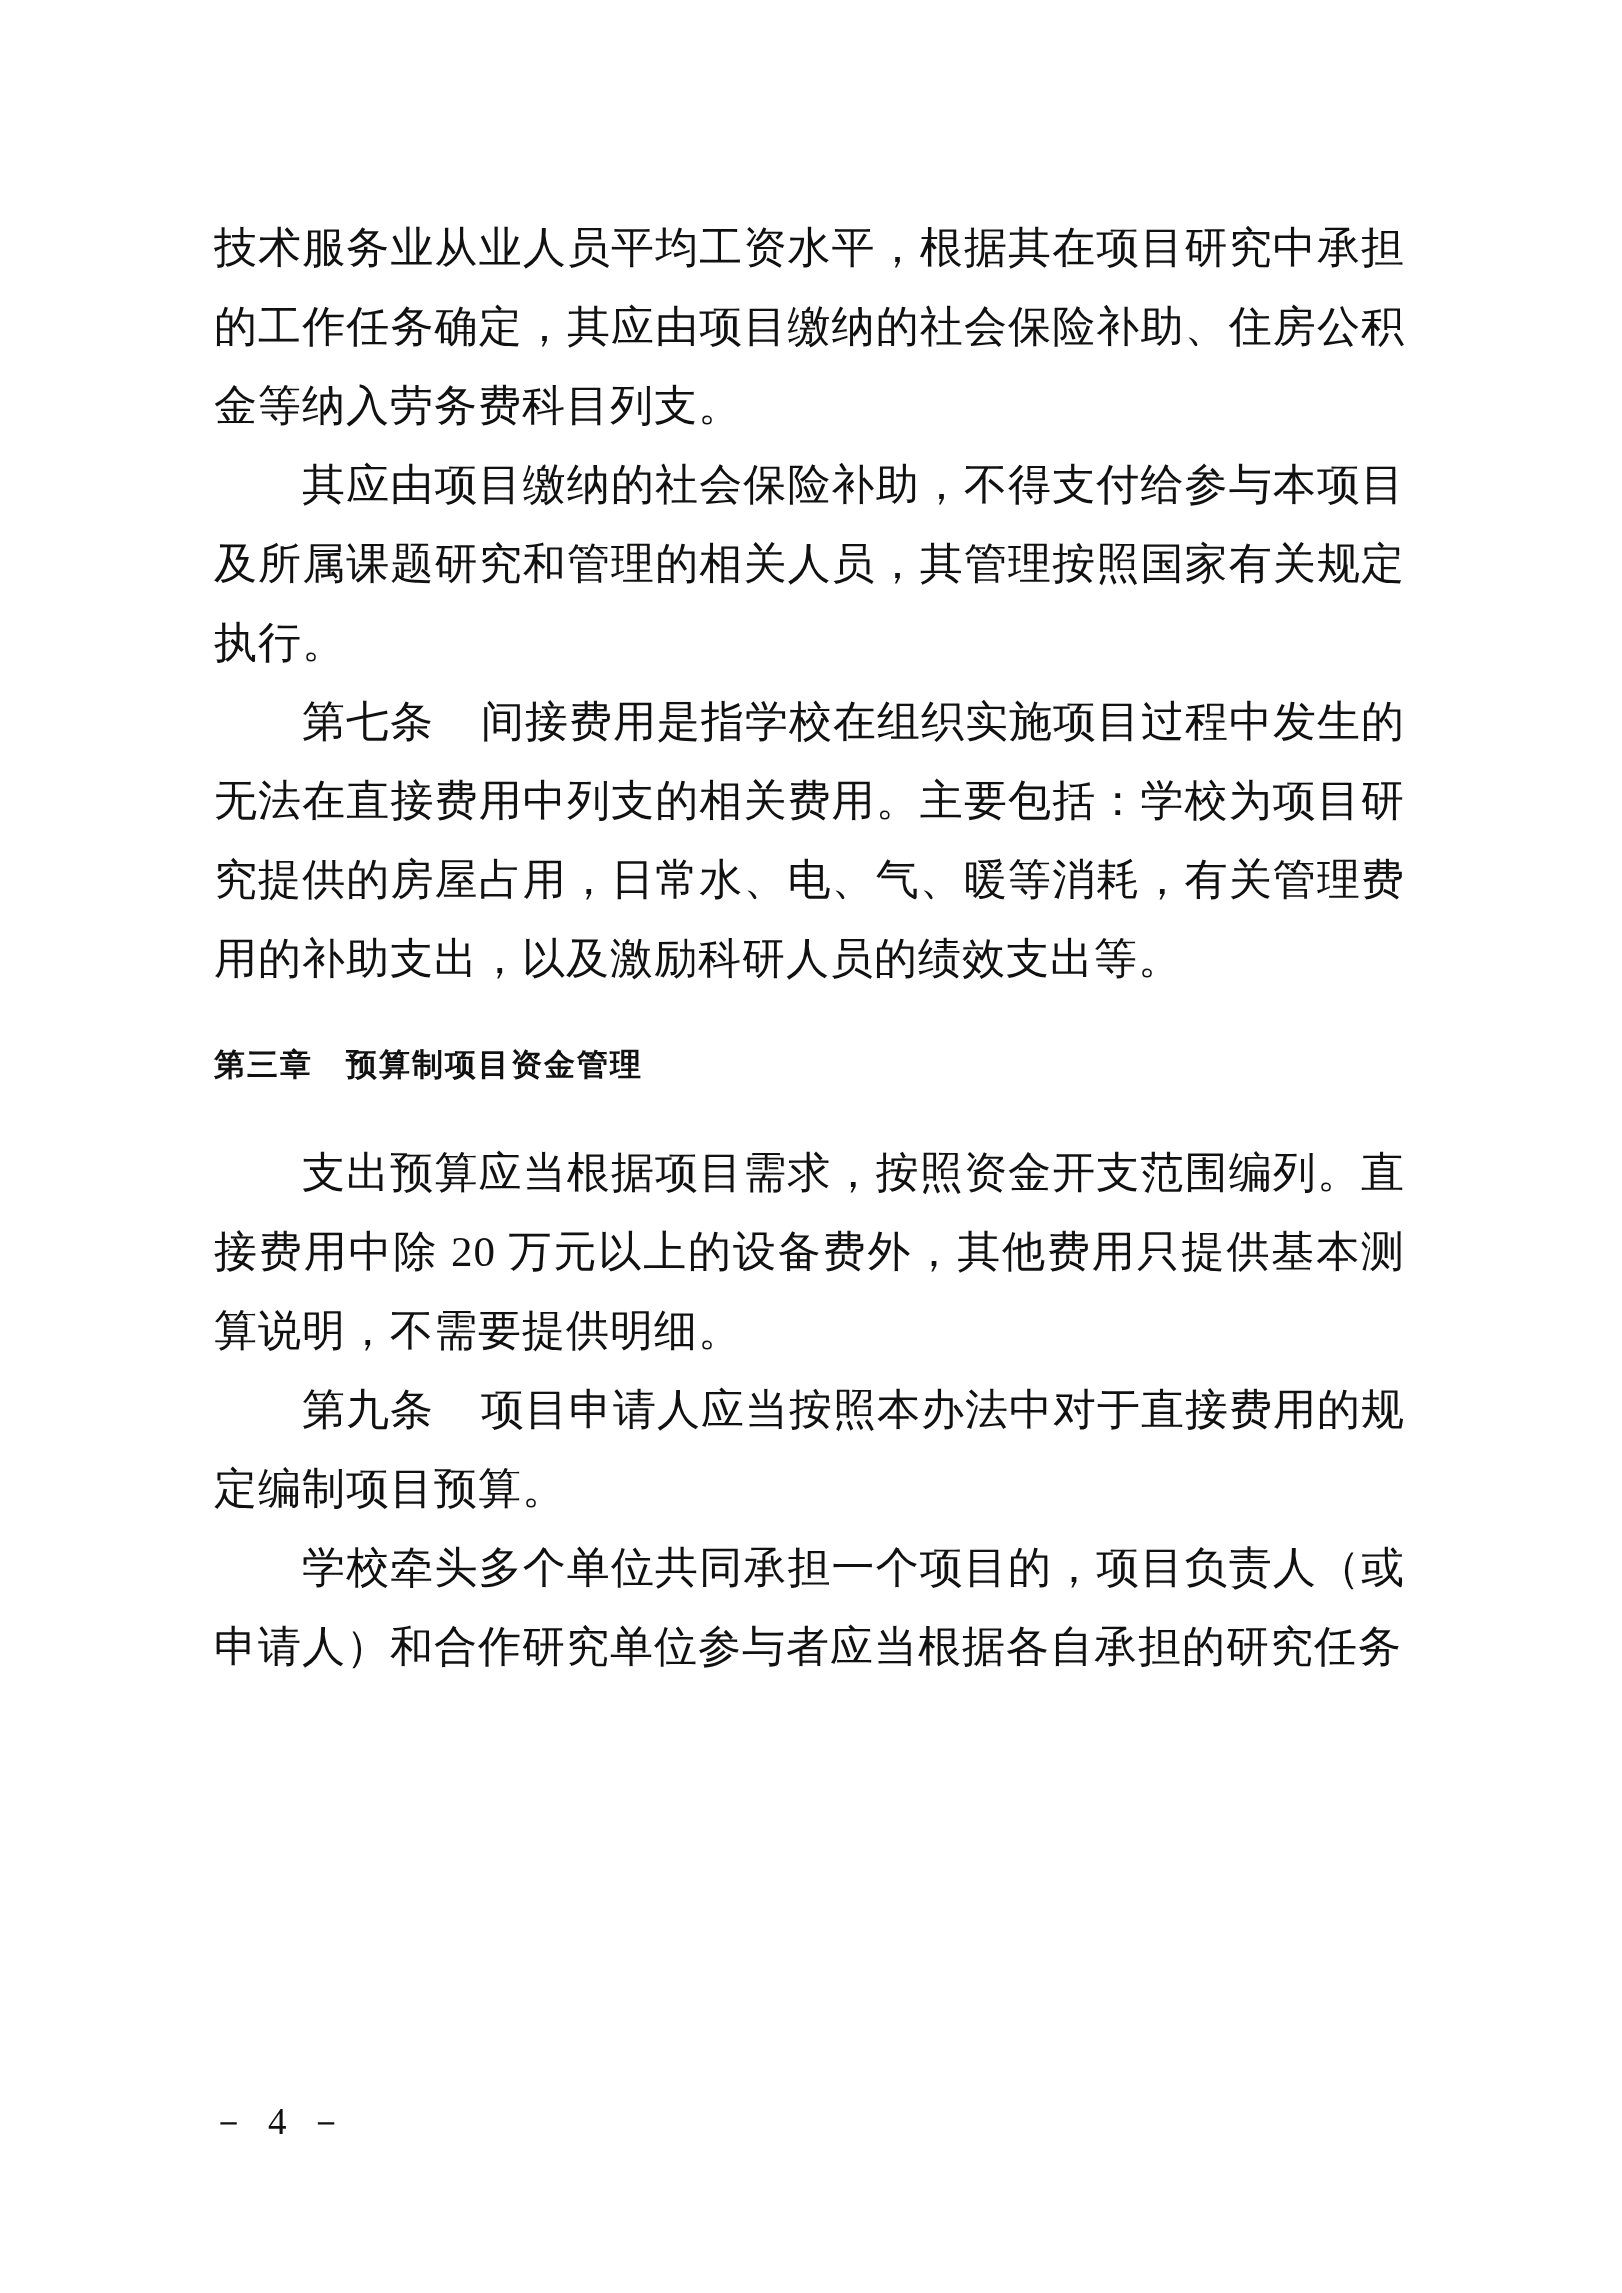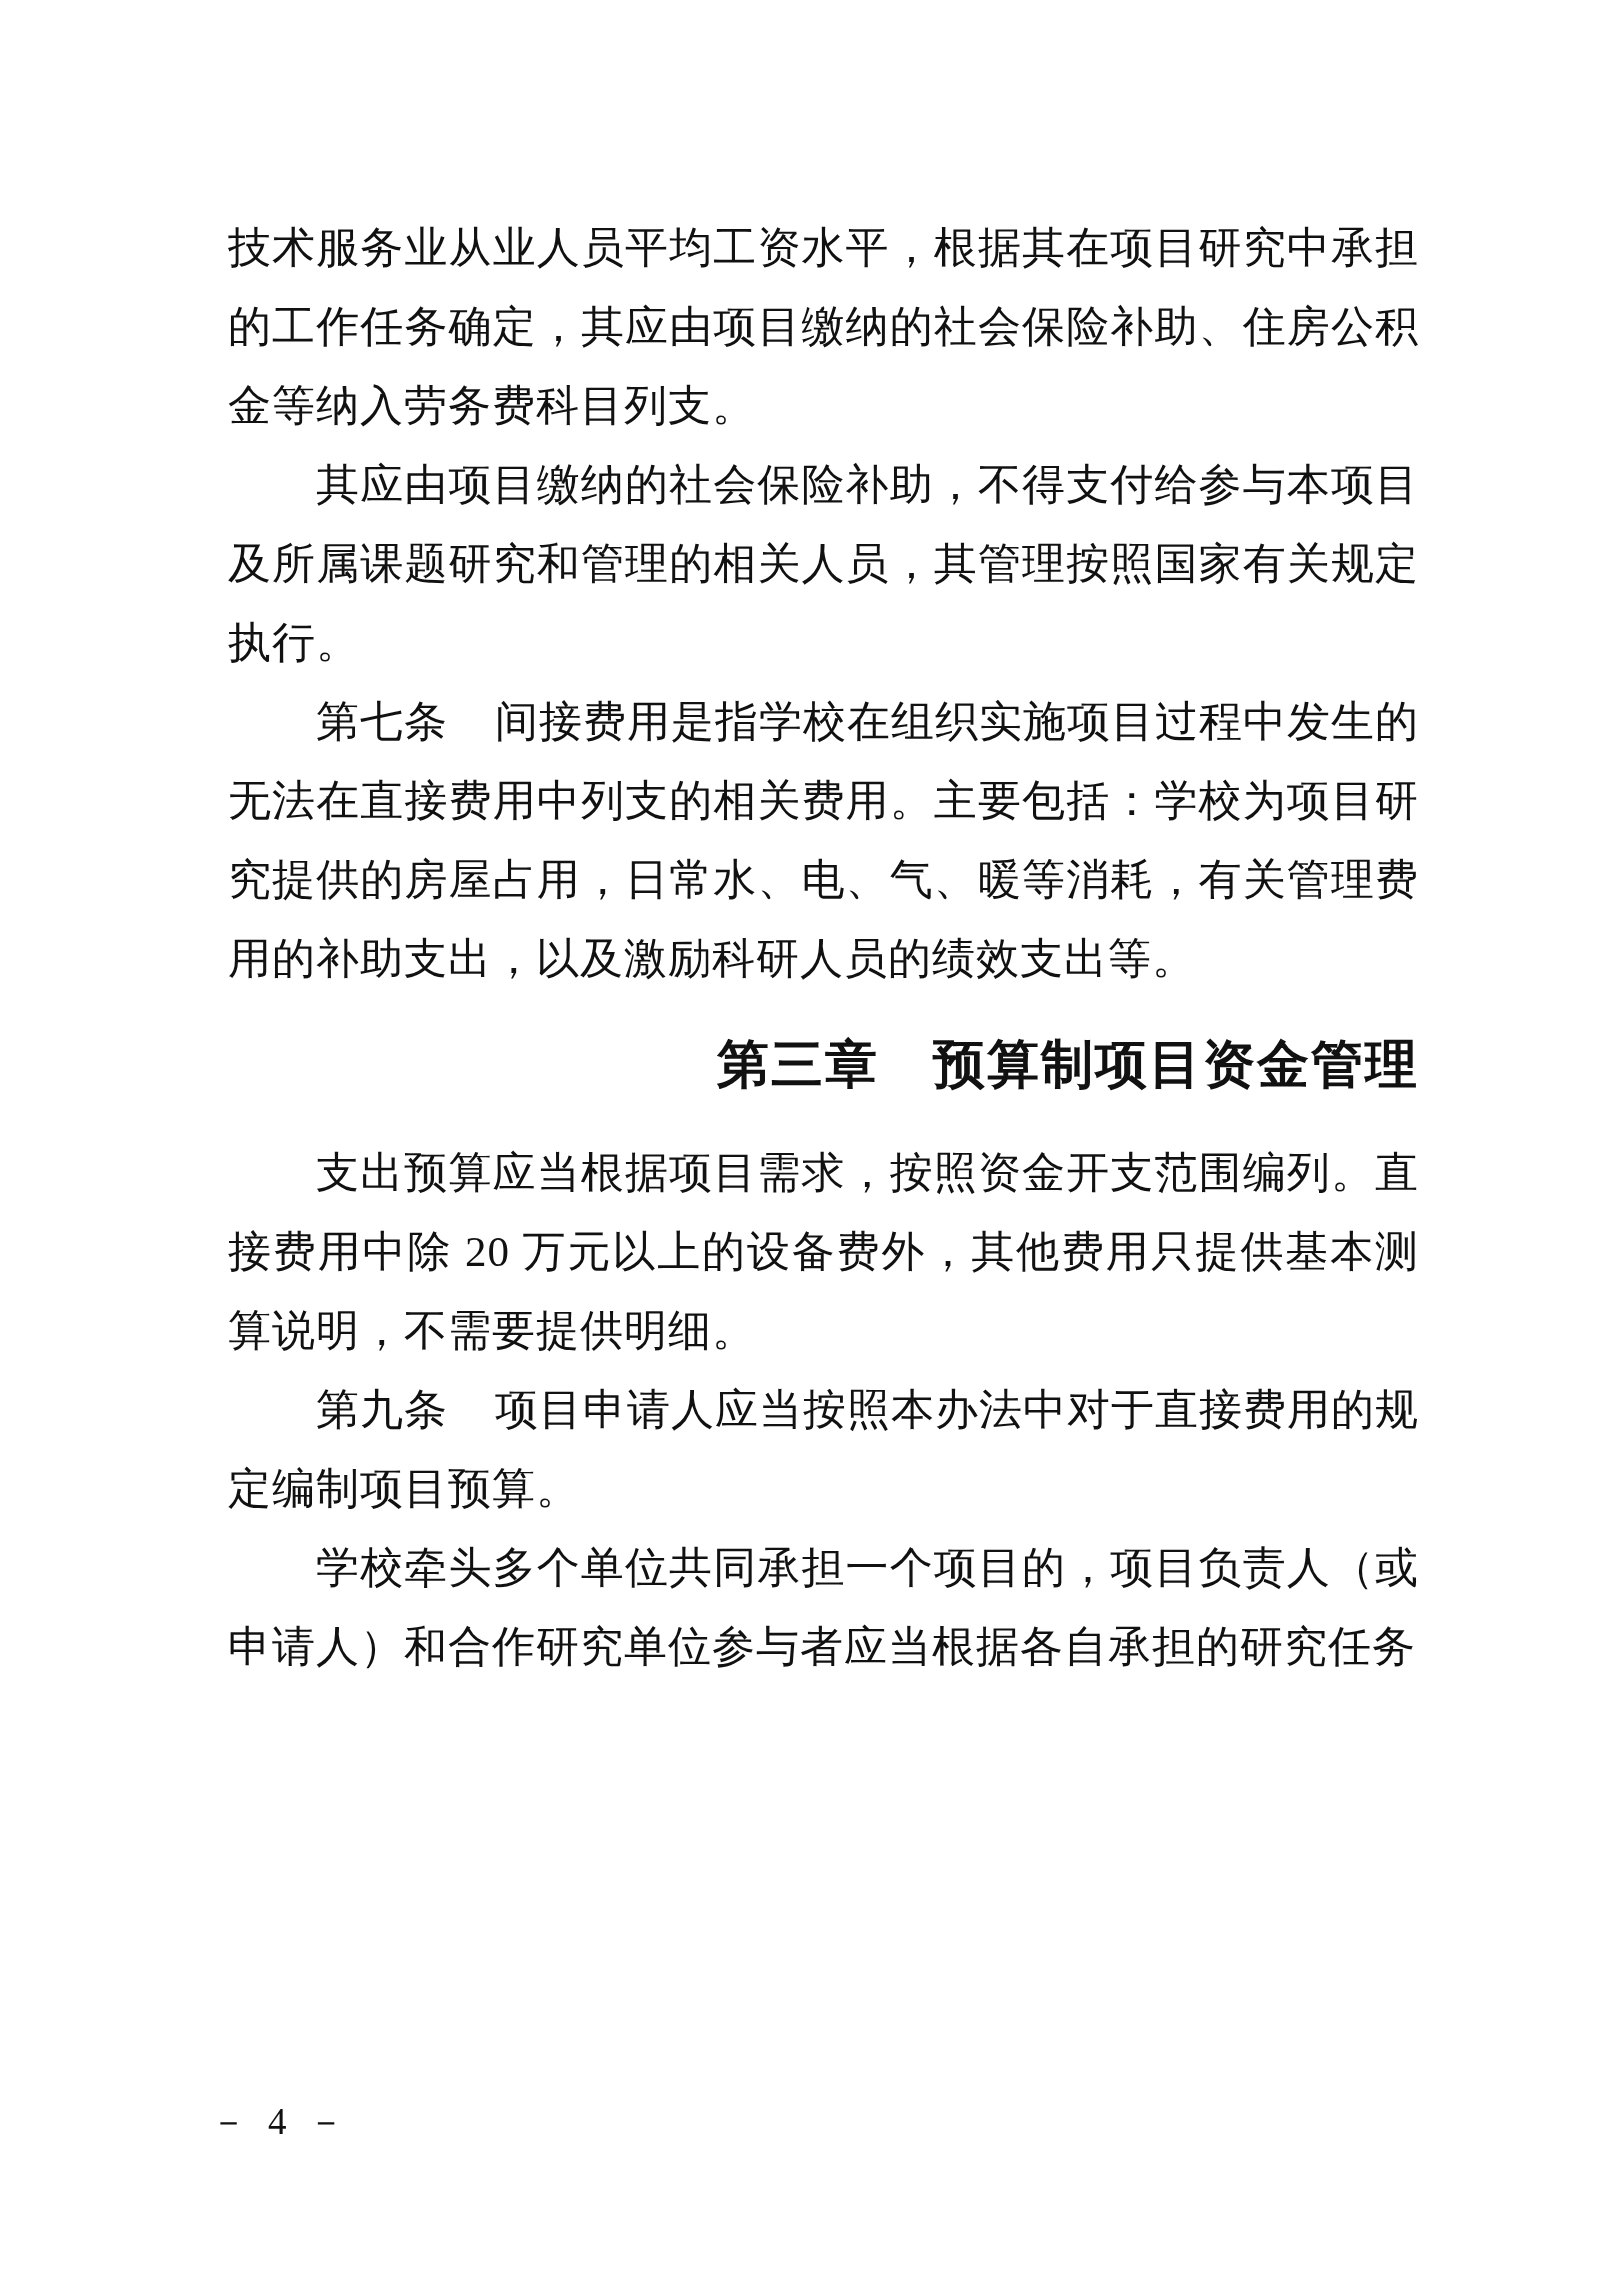--- a/index.html
+++ b/index.html
@@ -12,21 +12,21 @@
     width: 1622px;
     height: 2294px;
     margin: 0 auto;
     background: #ffffff;
     color: #111111;
     font-family: "Liberation Serif", "DejaVu Serif", serif;
     overflow: hidden;
   }
   .doc-body {
     position: absolute;
-    left: 228px;
+    left: 214px;
     top: 208px;
     width: 1191px;
     font-size: 43px;
     line-height: 79px;
     text-align: justify;
     text-justify: inter-character;
     letter-spacing: 1px;
   }
   .doc-body p.para {
     margin: 0;
@@ -34,25 +34,25 @@
   .doc-body p.para.indent {
     text-indent: 88px;
   }
   .article-number {
     font-weight: 400;
     font-family: "Liberation Sans", "DejaVu Sans", sans-serif;
     margin-right: 47px;
   }
   .chapter {
     margin: 26.5px 0 29px 0;
-    font-size: 52px;
+    font-size: 31px;
     line-height: 79px;
     font-weight: 700;
     font-family: "Liberation Sans", "DejaVu Sans", sans-serif;
-    text-align: right;
+    text-align: left;
     letter-spacing: 2px;
   }
   .page-number {
     position: absolute;
     left: 210px;
     top: 2098px;
     font-size: 37px;
     line-height: 47px;
     letter-spacing: 5.9px;
     color: #111111;

